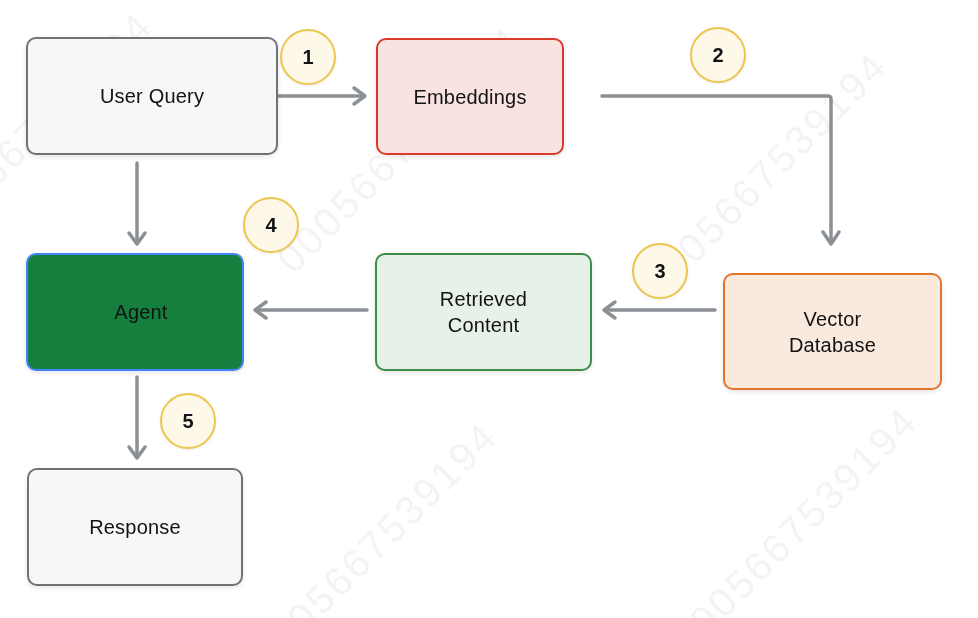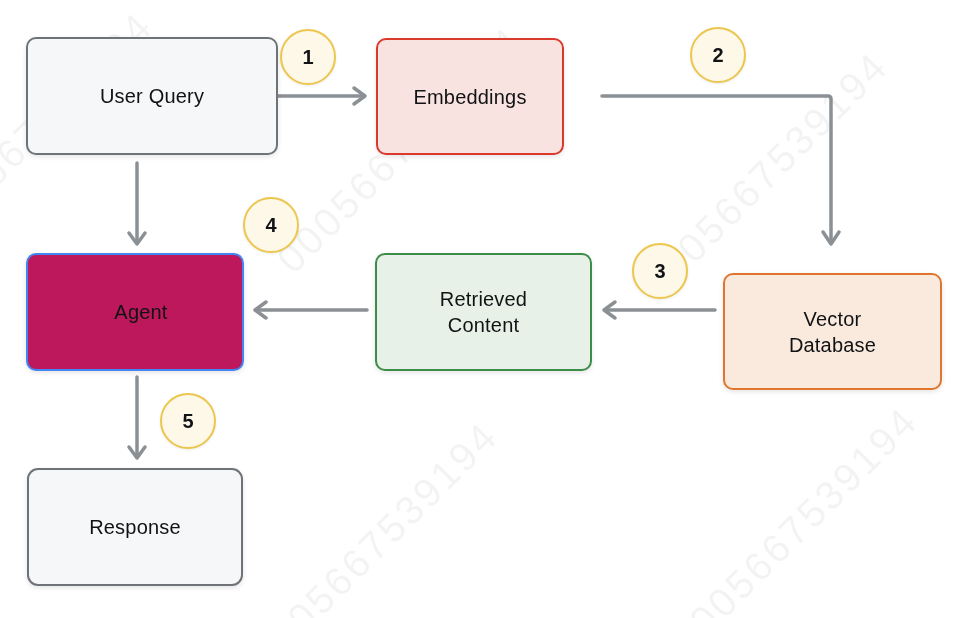--- a/index.html
+++ b/index.html
@@ -137,33 +137,33 @@
   </svg>
 
   <div class="node" id="node-user-query" style="background: rgb(246, 247, 249); border-color: rgb(111, 115, 119);">
     <span class="node-label">User Query</span>
   </div>
 
   <div class="node" id="node-embeddings" style="background: rgb(249, 227, 224); border-color: rgb(217, 58, 44);">
     <span class="node-label">Embeddings</span>
   </div>
 
-  <div class="node" id="node-agent" style="background: #be185d; border-color: rgb(66, 133, 244); padding-left: 12px;">
+  <div class="node" id="node-agent" style="background: #15803d; border-color: rgb(66, 133, 244); padding-left: 12px;">
     <span class="node-label">Agent</span>
   </div>
 
   <div class="node" id="node-retrieved-content" style="background: rgb(232, 241, 232); border-color: rgb(60, 141, 72);">
     <span class="node-label">Retrieved Content</span>
   </div>
 
   <div class="node" id="node-vector-database" style="background: rgb(250, 234, 222); border-color: rgb(224, 118, 45);">
     <span class="node-label">Vector Database</span>
   </div>
 
-  <div class="node" id="node-response" style="background: rgb(246, 247, 249); border-color: rgb(111, 115, 119); border-radius: 11px;">
+  <div class="node" id="node-response" style="background: rgb(246, 247, 249); border-color: rgb(111, 115, 119);">
     <span class="node-label">Response</span>
   </div>
 
   <div class="step-circle" id="step-1" style="background: rgb(253, 248, 231); border-color: rgb(237, 198, 79);">1</div>
   <div class="step-circle" id="step-2" style="background: rgb(253, 248, 231); border-color: rgb(237, 198, 79);">2</div>
   <div class="step-circle" id="step-3" style="background: rgb(253, 248, 231); border-color: rgb(237, 198, 79);">3</div>
   <div class="step-circle" id="step-4" style="background: rgb(253, 248, 231); border-color: rgb(237, 198, 79);">4</div>
   <div class="step-circle" id="step-5" style="background: rgb(253, 248, 231); border-color: rgb(237, 198, 79);">5</div>
 
 </div>

